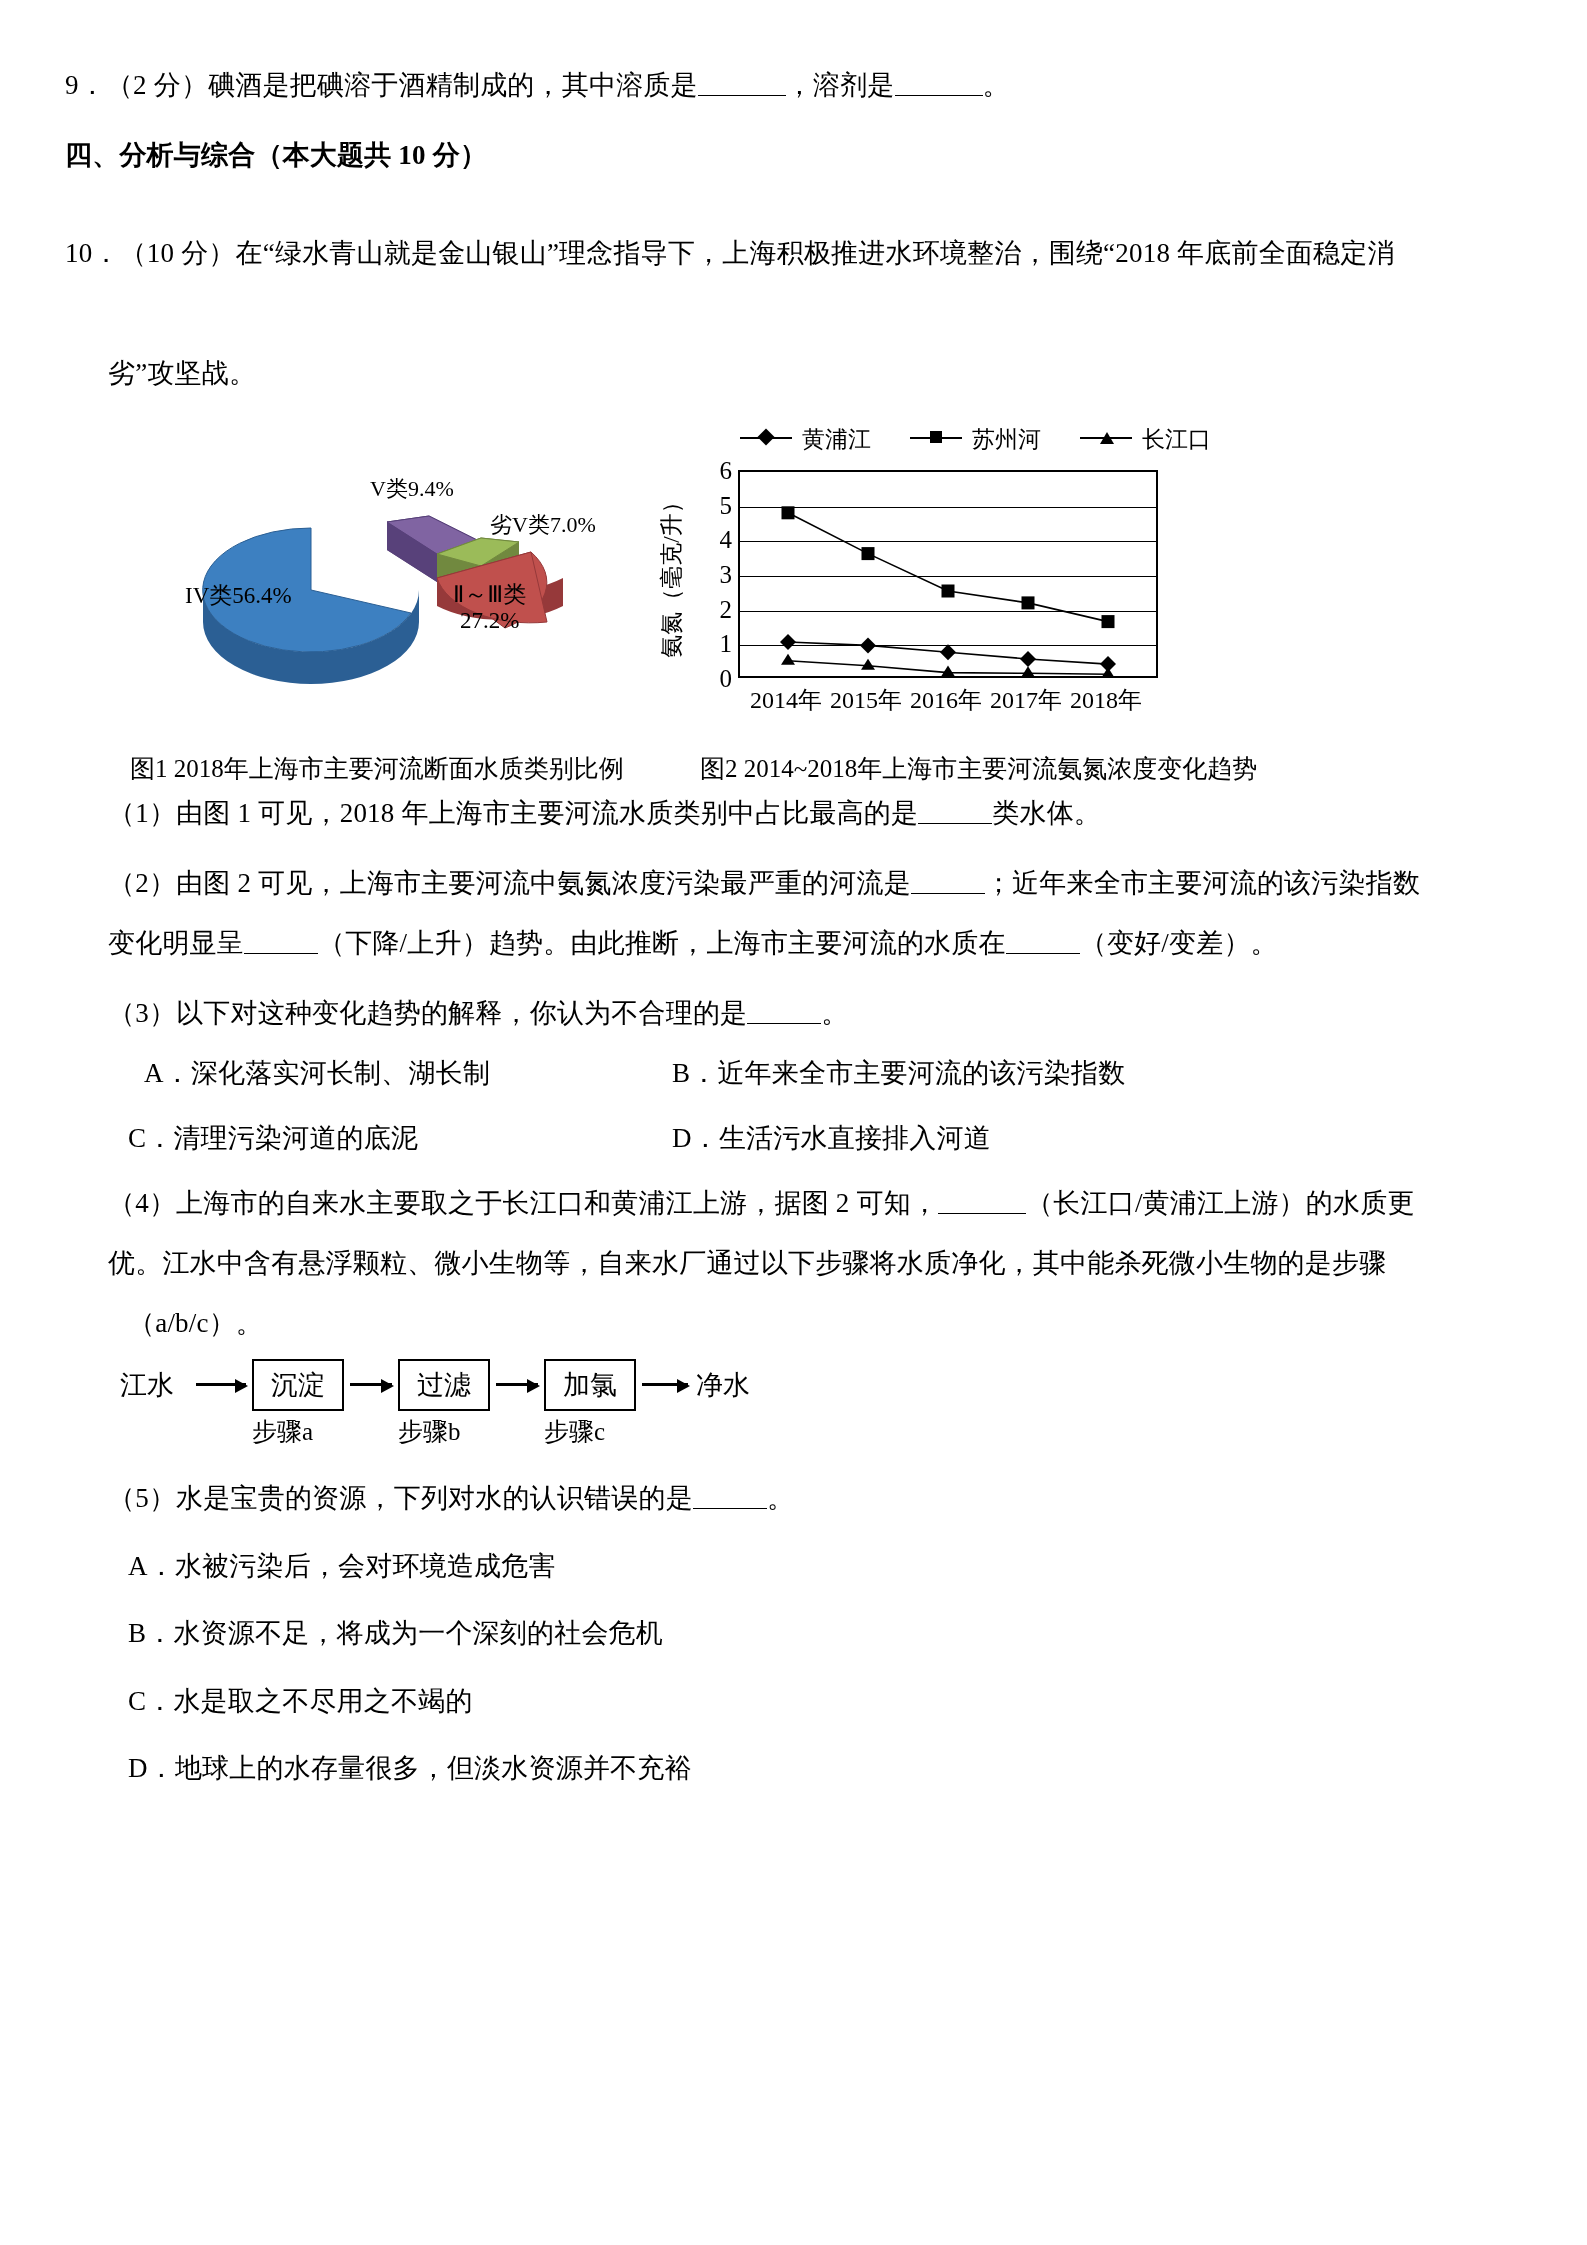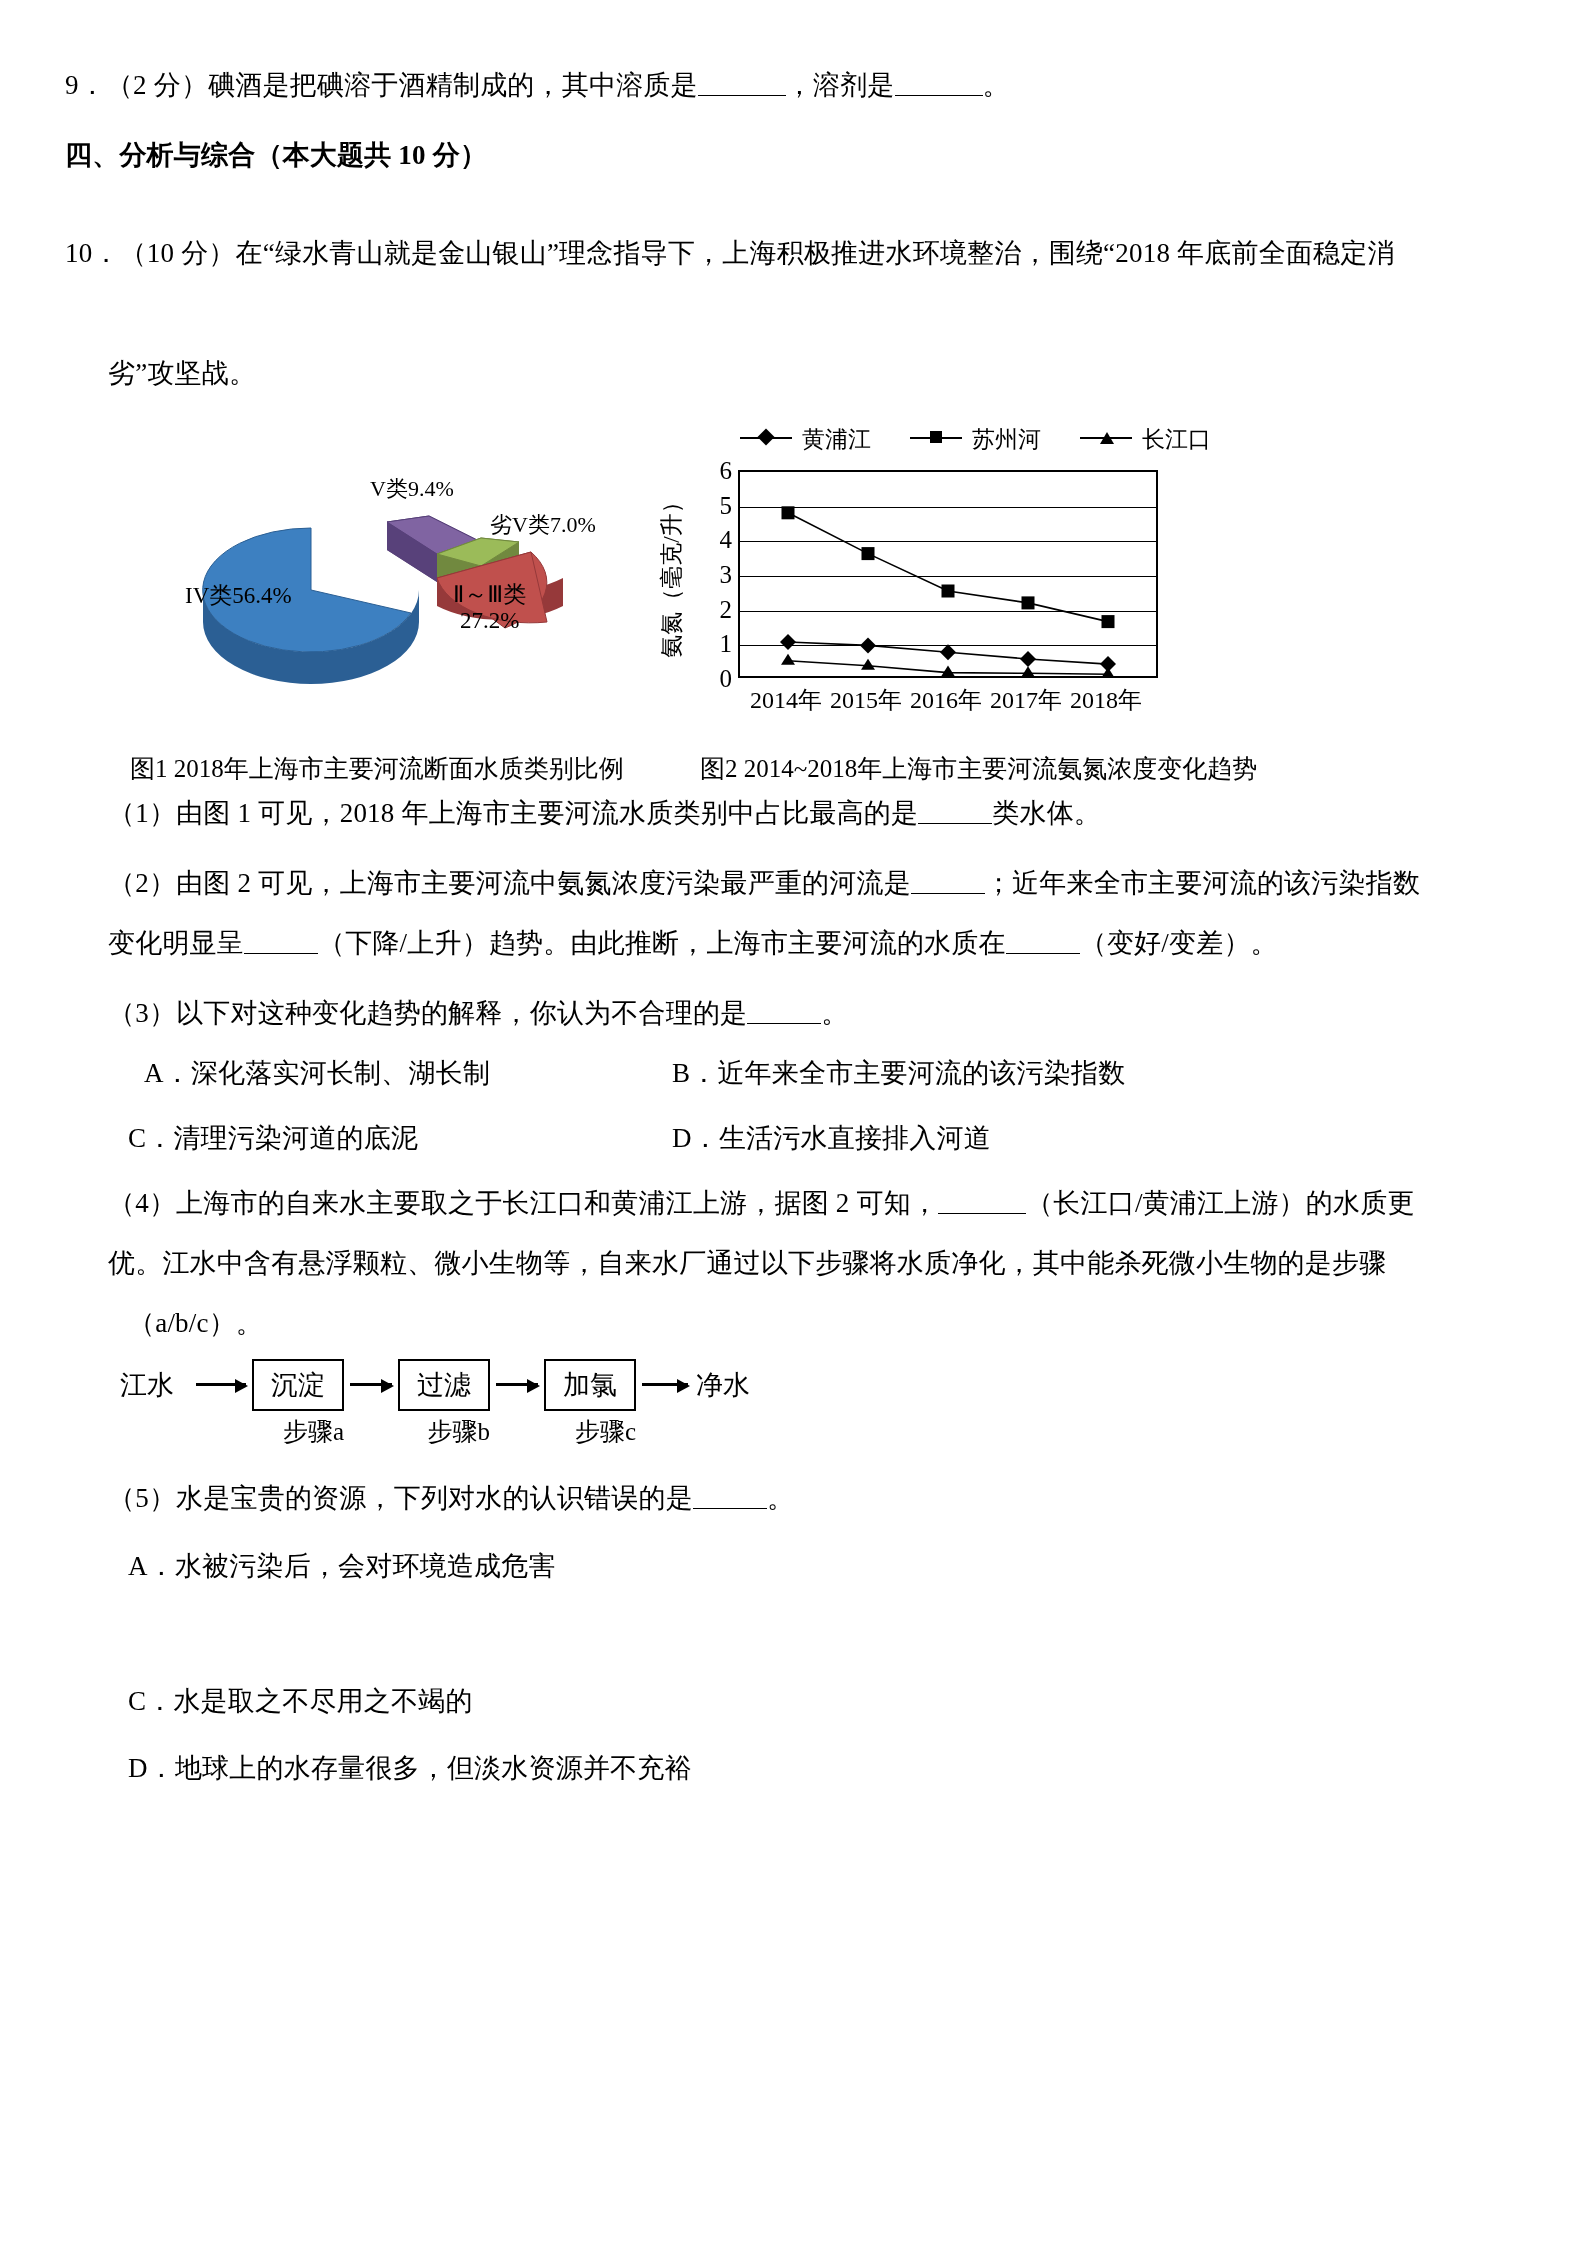--- a/index.html
+++ b/index.html
@@ -50,21 +50,21 @@
   .cap1{left:130px;top:752px;}
   .cap2{left:700px;top:752px;}
 
   
   .flow{position:absolute;left:120px;top:1345px;width:640px;height:115px;}
   .fnode{position:absolute;top:14px;border:2.5px solid #000;box-sizing:border-box;
          font-size:27px;text-align:center;line-height:48px;height:52px;background:#fff;}
   .ftext{position:absolute;top:14px;font-size:27px;line-height:52px;white-space:nowrap;}
   .farrow{position:absolute;top:38px;height:0;border-top:3px solid #000;}
   .farrow:after{content:"";position:absolute;right:-2px;top:-7px;border-left:13px solid #000;border-top:7px solid transparent;border-bottom:7px solid transparent;}
-  .fstep{position:absolute;top:70px;font-size:25px;white-space:nowrap;text-align:right;}
+  .fstep{position:absolute;top:70px;font-size:25px;white-space:nowrap;text-align:left;}
 </style>
 </head>
 <body>
 
 <div class="page">
 
   <div class="ln" style="left:65px;top:72px;">
     <span>9．（2 分）碘酒是把碘溶于酒精制成的，其中溶质是</span><span class="blank b80"></span><span>，溶剂是</span><span class="blank b80"></span><span>。</span>
   </div>
 
@@ -227,16 +227,17 @@
     <div class="fstep" style="left:424px;width:92px;">步骤c</div>
     <div class="farrow" style="left:522px;width:46px;"></div>
 
     <div class="ftext" style="left:576px;">净水</div>
   </div>
 
   <div class="ln" style="left:108px;top:1485px;">
     <span>（5）水是宝贵的资源，下列对水的认识错误的是</span><span class="blank b70"></span><span>。</span>
   </div>
   <div class="ln" style="left:128px;top:1553px;">A．水被污染后，会对环境造成危害</div>
+  <div class="ln" style="left:128px;top:1620px;">B．水资源不足，将成为一个深刻的社会危机</div>
   <div class="ln" style="left:128px;top:1688px;">C．水是取之不尽用之不竭的</div>
   <div class="ln" style="left:128px;top:1755px;">D．地球上的水存量很多，但淡水资源并不充裕</div>
 
 </div>
 
 </body></html>

